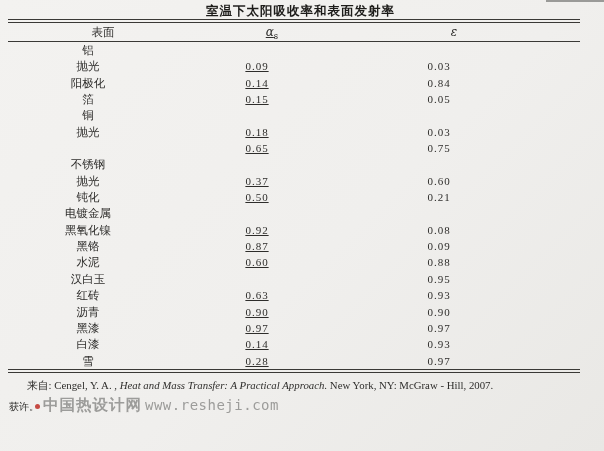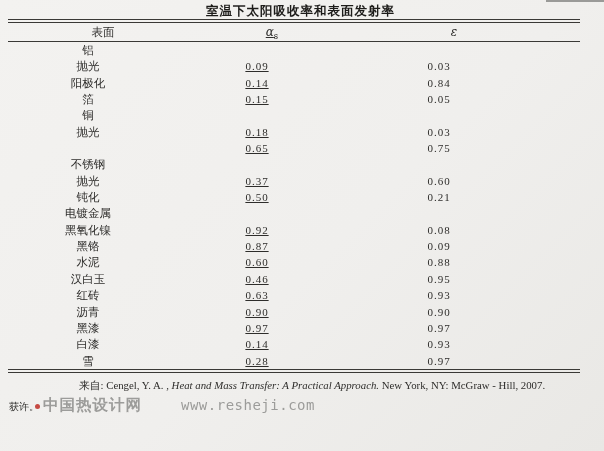--- a/index.html
+++ b/index.html
@@ -73,21 +73,20 @@
   .val { font-family: "Liberation Serif", serif; font-size: 11px; letter-spacing: 1px; }
 
   .citation {
     position: absolute;
     left: 27px; top: 378px; width: 570px;
     font-family: "Liberation Serif", serif;
     font-size: 10.8px;
     line-height: 14px;
     color: #2e2d2b;
     white-space: nowrap;
-    text-align: center;
   }
   .citation .book { font-style: italic; }
 
   .permission {
     position: absolute;
     left: 9px; top: 400px;
     font-family: Liberation Mono, monospace;
     font-size: 10px;
     color: #2e2d2b;
   }
@@ -107,21 +106,20 @@
     letter-spacing: 1px;
     color: #9c9c9a;
   }
   .wm-url {
     position: absolute;
     left: 145px; top: 397px;
     font-family: "DejaVu Sans Mono", monospace;
     font-size: 14px;
     letter-spacing: 0.5px;
     color: #9c9c9a;
-    margin-left: 36px;
   }
 </style>
 </head>
 <body>
 
 <div class="page">
 
   <div class="scan-artifact"></div>
 
   <div class="doc-title">室温下太阳吸收率和表面发射率</div>
@@ -201,21 +199,20 @@
         <div class="cell c2 val">0.87</div>
         <div class="cell c3 val">0.09</div>
       </div>
       <div class="row">
         <div class="cell c1">水泥</div>
         <div class="cell c2 val">0.60</div>
         <div class="cell c3 val">0.88</div>
       </div>
       <div class="row">
         <div class="cell c1">汉白玉</div>
-        <div class="cell c2 val">0.46</div>
         <div class="cell c3 val">0.95</div>
       </div>
       <div class="row">
         <div class="cell c1">红砖</div>
         <div class="cell c2 val">0.63</div>
         <div class="cell c3 val">0.93</div>
       </div>
       <div class="row">
         <div class="cell c1">沥青</div>
         <div class="cell c2 val">0.90</div>

